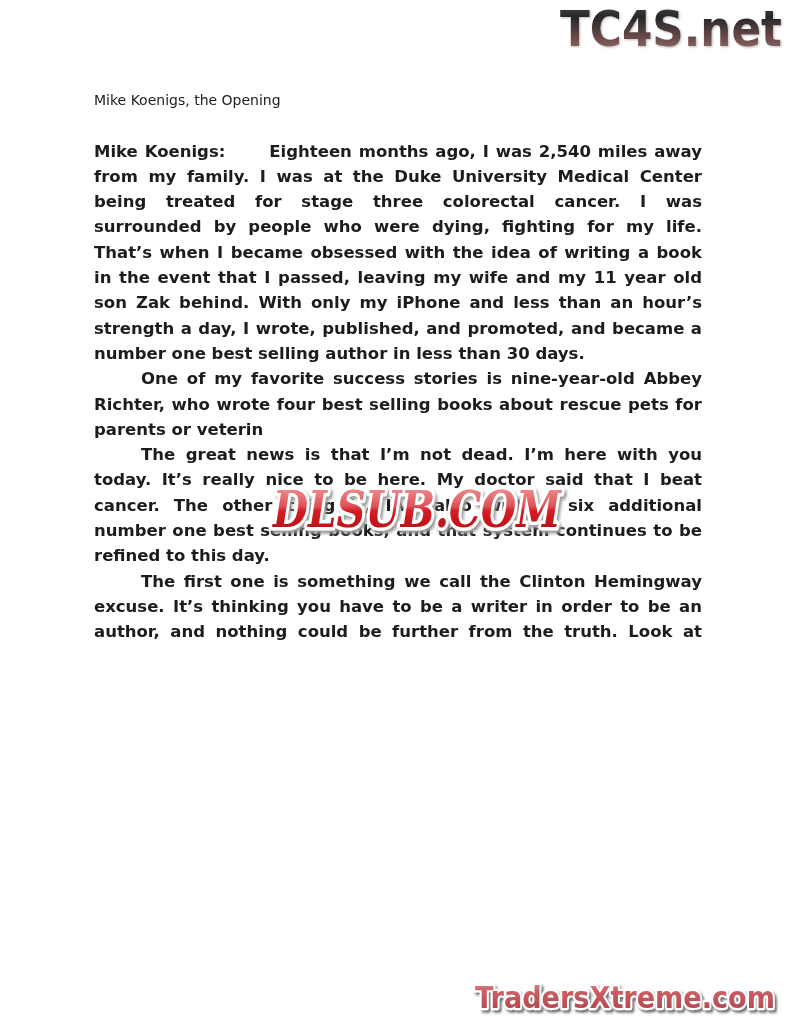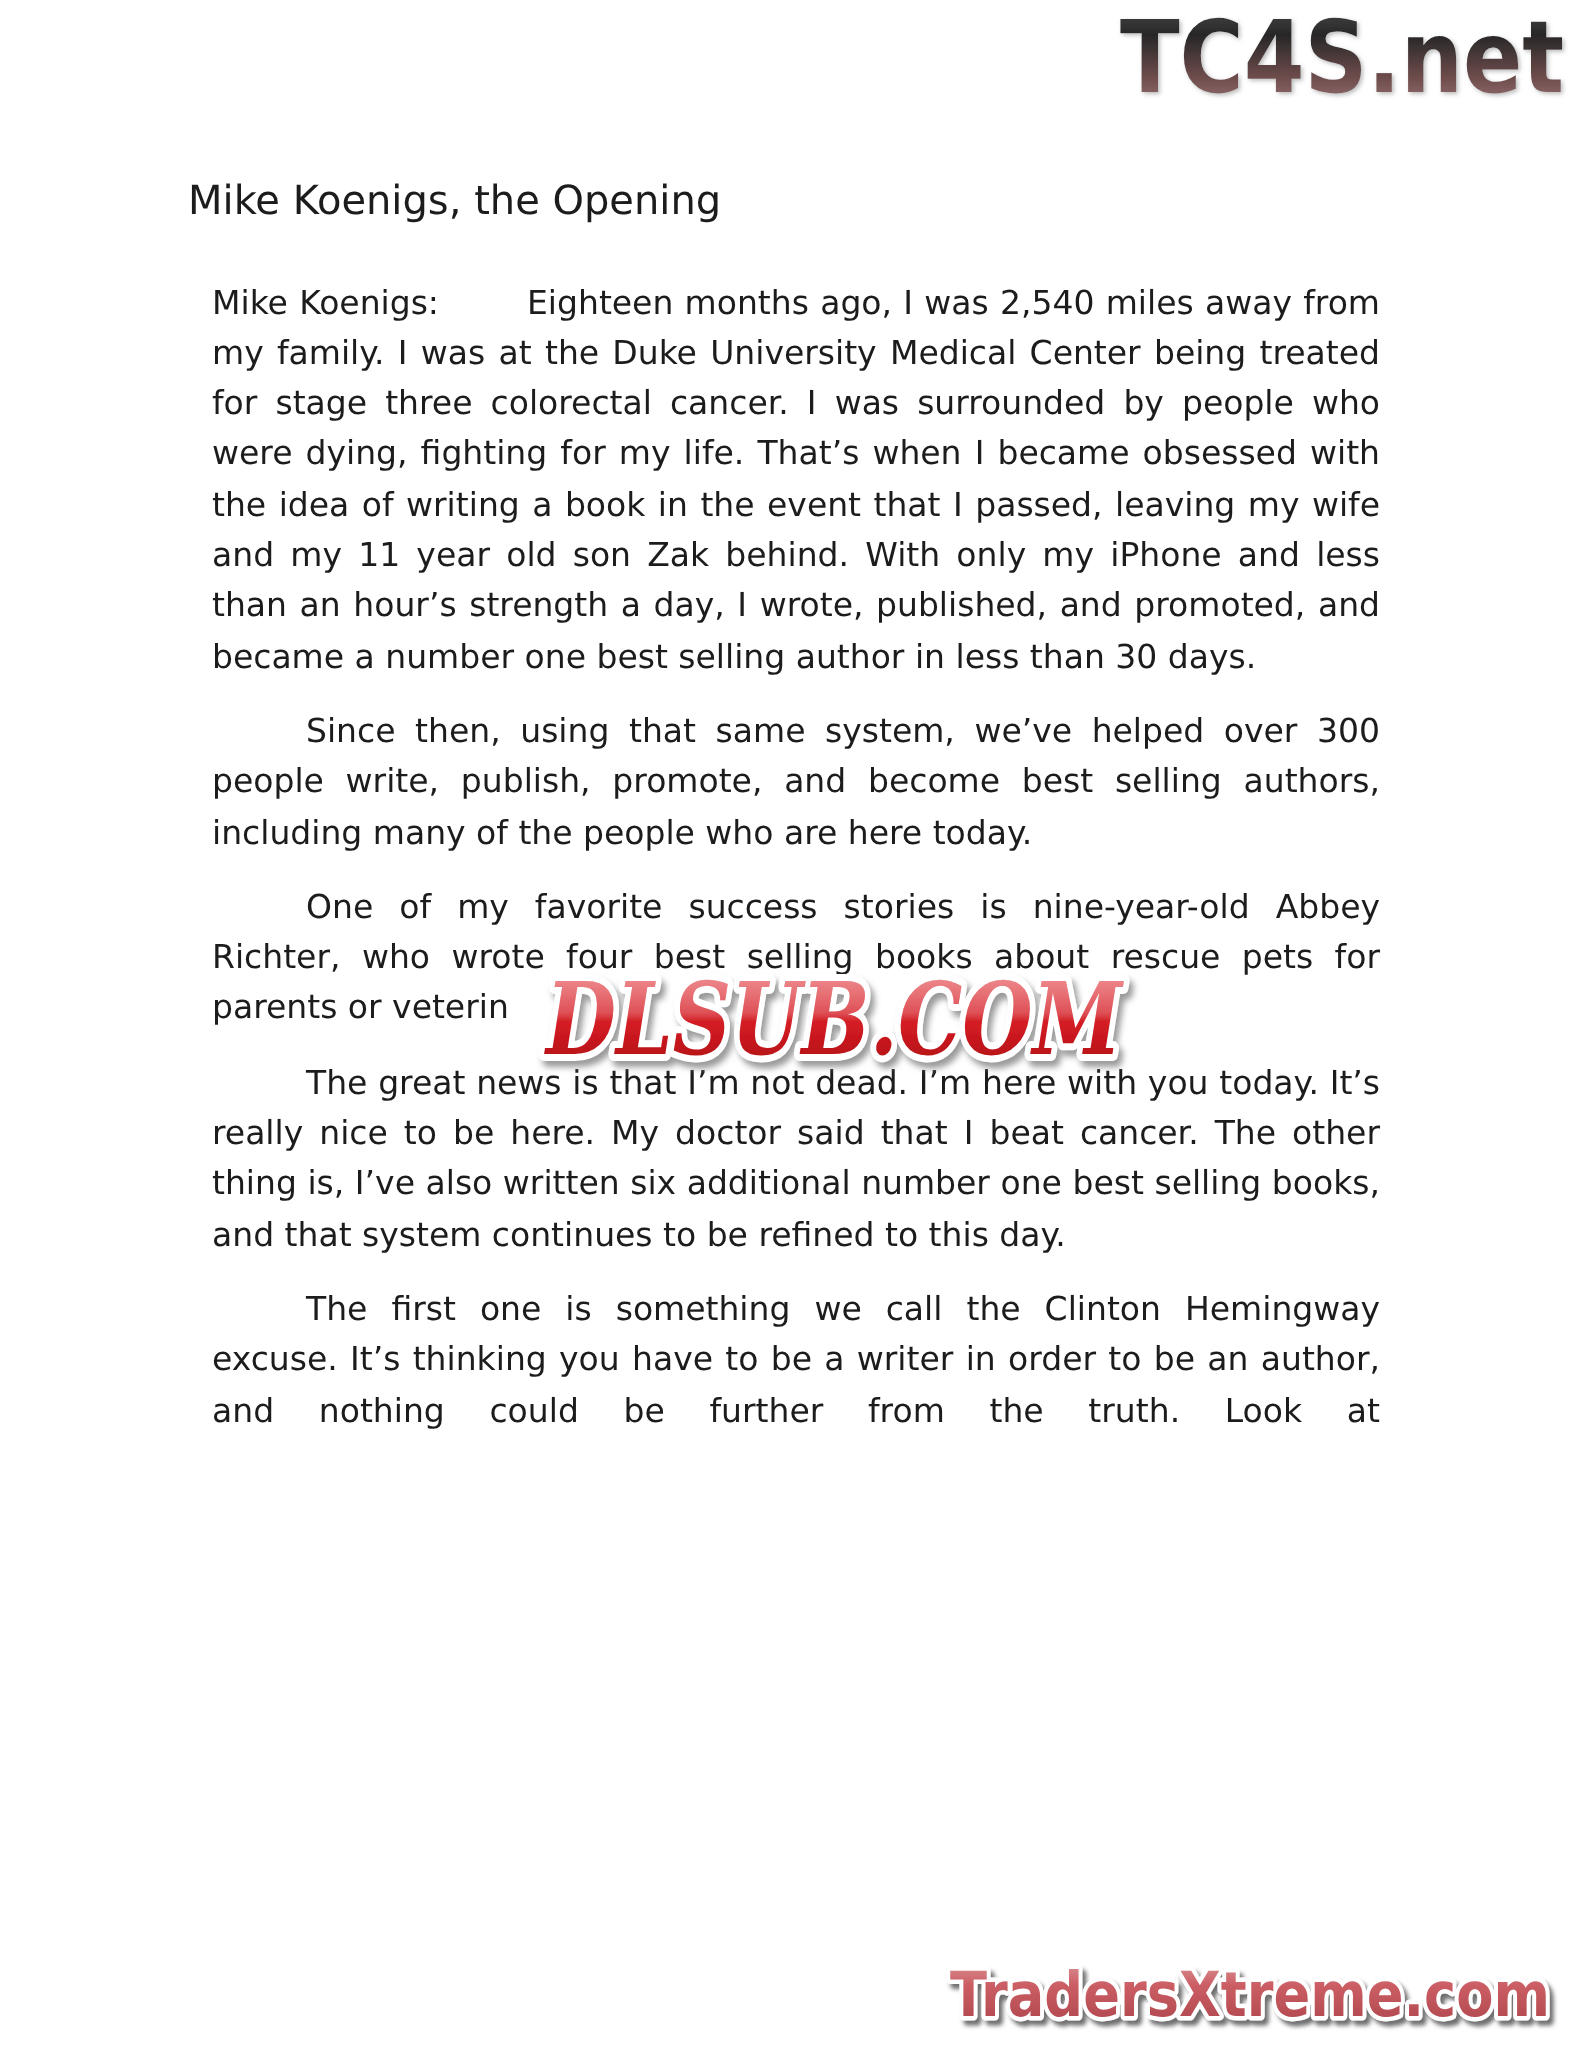--- a/index.html
+++ b/index.html
@@ -4,22 +4,22 @@
 <style>
   html,body{margin:0;padding:0;}
   body{
     width:791px;height:1024px;background:#ffffff;position:relative;
     font-family:"DejaVu Sans",sans-serif;overflow:hidden;
   }
   .content{
     position:absolute;left:94px;top:88px;width:608px;
     color:#1c1c1c;font-size:16.5px;line-height:25.3px;
   }
-  .doc-title{margin:0 0 25.3px 0;font-size:20px;font-weight:normal;line-height:25.3px;}
-  p.para{margin:12px;text-align:justify;}
+  .doc-title{margin:0 0 25.3px 0;font-size:14px;font-weight:normal;line-height:25.3px;}
+  p.para{margin:0;text-align:justify;font-weight:bold;}
   p.indent{text-indent:47px;}
   p.cont{text-align-last:justify;}
   .tabgap{display:inline-block;width:44px;}
   .logo-top{position:absolute;top:0;right:2px;}
   .watermark{position:absolute;left:263px;top:481px;font-style:italic;}
   .logo-bottom{position:absolute;right:0;top:976px;}
 </style>
 </head>
 <body>
 
@@ -38,21 +38,20 @@
     </defs>
     <text x="6" y="46" font-family="'DejaVu Sans',sans-serif" font-weight="bold" font-size="50" fill="url(#tg)" filter="url(#temboss)" textLength="222" lengthAdjust="spacingAndGlyphs">TC4S.net</text>
   </svg>
 </div>
 
 <div class="content">
   <h1 class="doc-title">Mike Koenigs, the Opening</h1>
 
   <p class="para"><span>Mike Koenigs:</span><span class="tabgap"></span><span>Eighteen months ago, I was 2,540 miles away from my family. I was at the Duke University Medical Center being treated for stage three colorectal cancer. I was surrounded by people who were dying, fighting for my life. That’s when I became obsessed with the idea of writing a book in the event that I passed, leaving my wife and my 11 year old son Zak behind. With only my iPhone and less than an hour’s strength a day, I wrote, published, and promoted, and became a number one best selling author in less than 30 days.</span></p>
 
-  <p class="para indent">Since then, using that same system, we’ve helped over 300 people write, publish, promote, and become best selling authors, including many of the people who are here today.</p>
   <p class="para indent">One of my favorite success stories is nine-year-old Abbey Richter, who wrote four best selling books about rescue pets for parents or veterin</p>
   <p class="para indent">The great news is that I’m not dead. I’m here with you today. It’s really nice to be here. My doctor said that I beat cancer. The other thing is, I’ve also written six additional number one best selling books, and that system continues to be refined to this day.</p>
   <p class="para indent cont">The first one is something we call the Clinton Hemingway excuse. It’s thinking you have to be a writer in order to be an author, and nothing could be further from the truth. Look at</p>
 </div>
 
 <div class="watermark">
   <svg width="312" height="60" viewBox="0 0 312 60">
     <defs>
       <linearGradient id="dg" x1="0" y1="0" x2="0" y2="1">
         <stop offset="0" stop-color="#ef6a6e"></stop>

